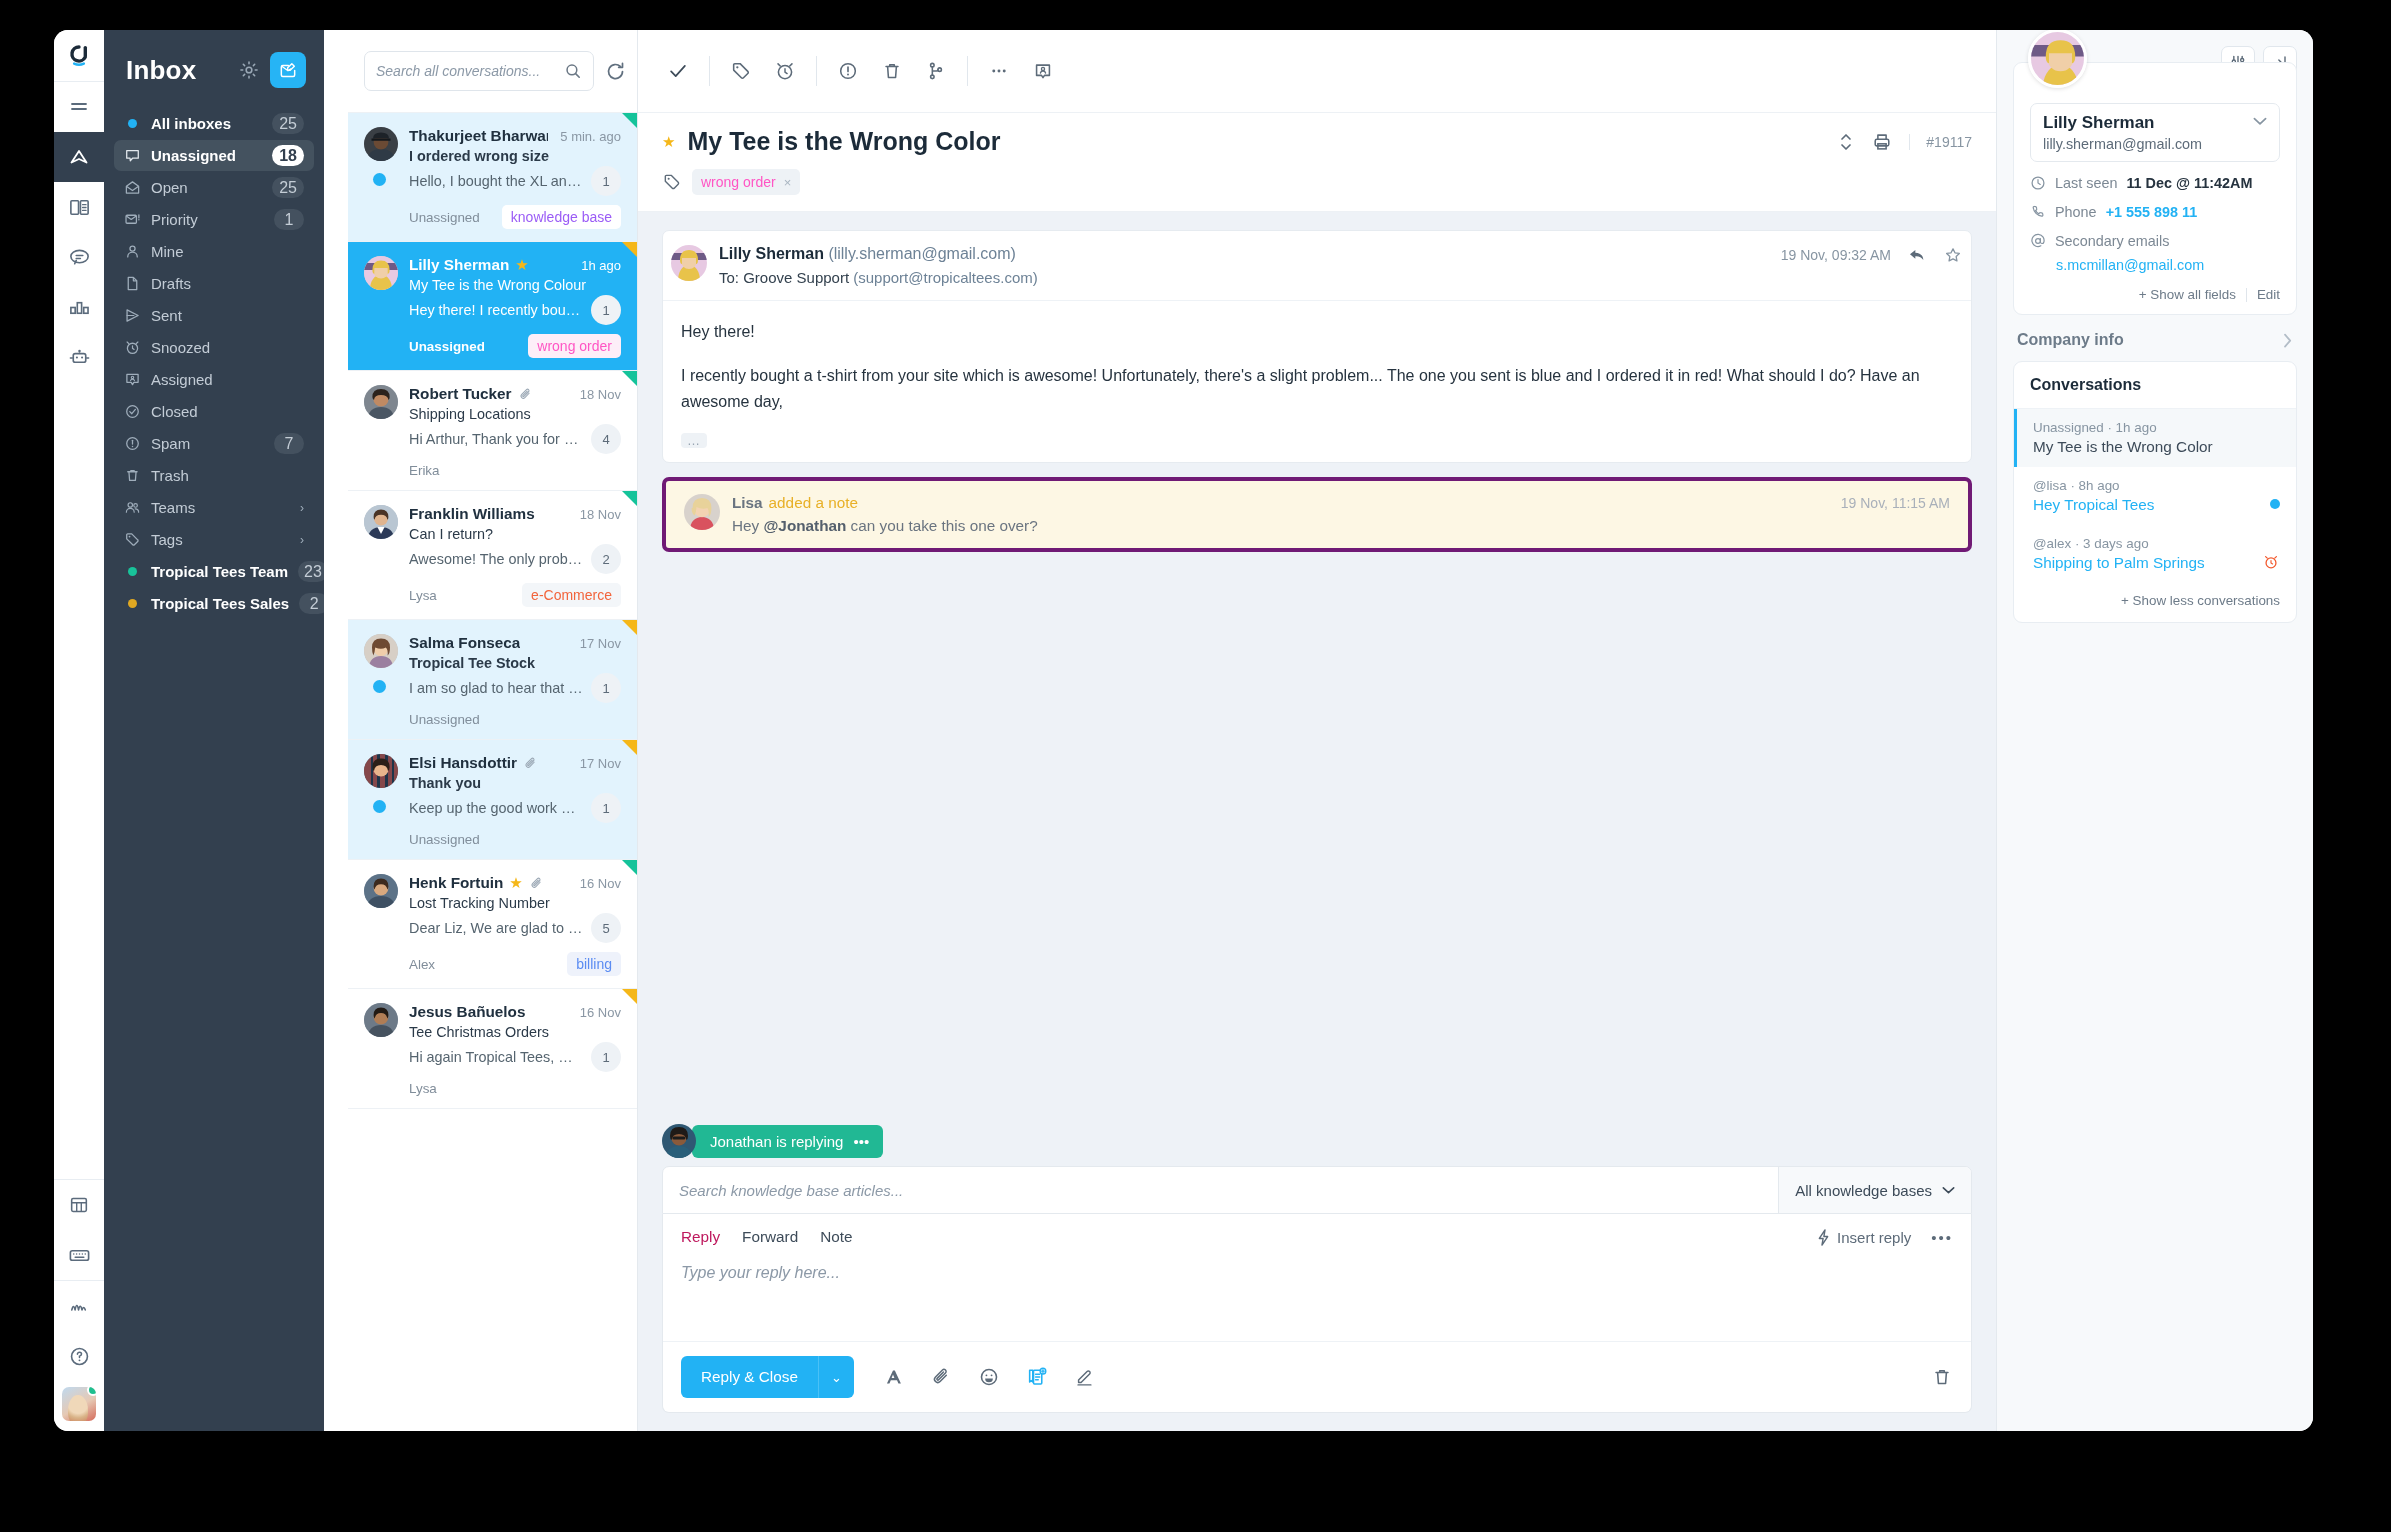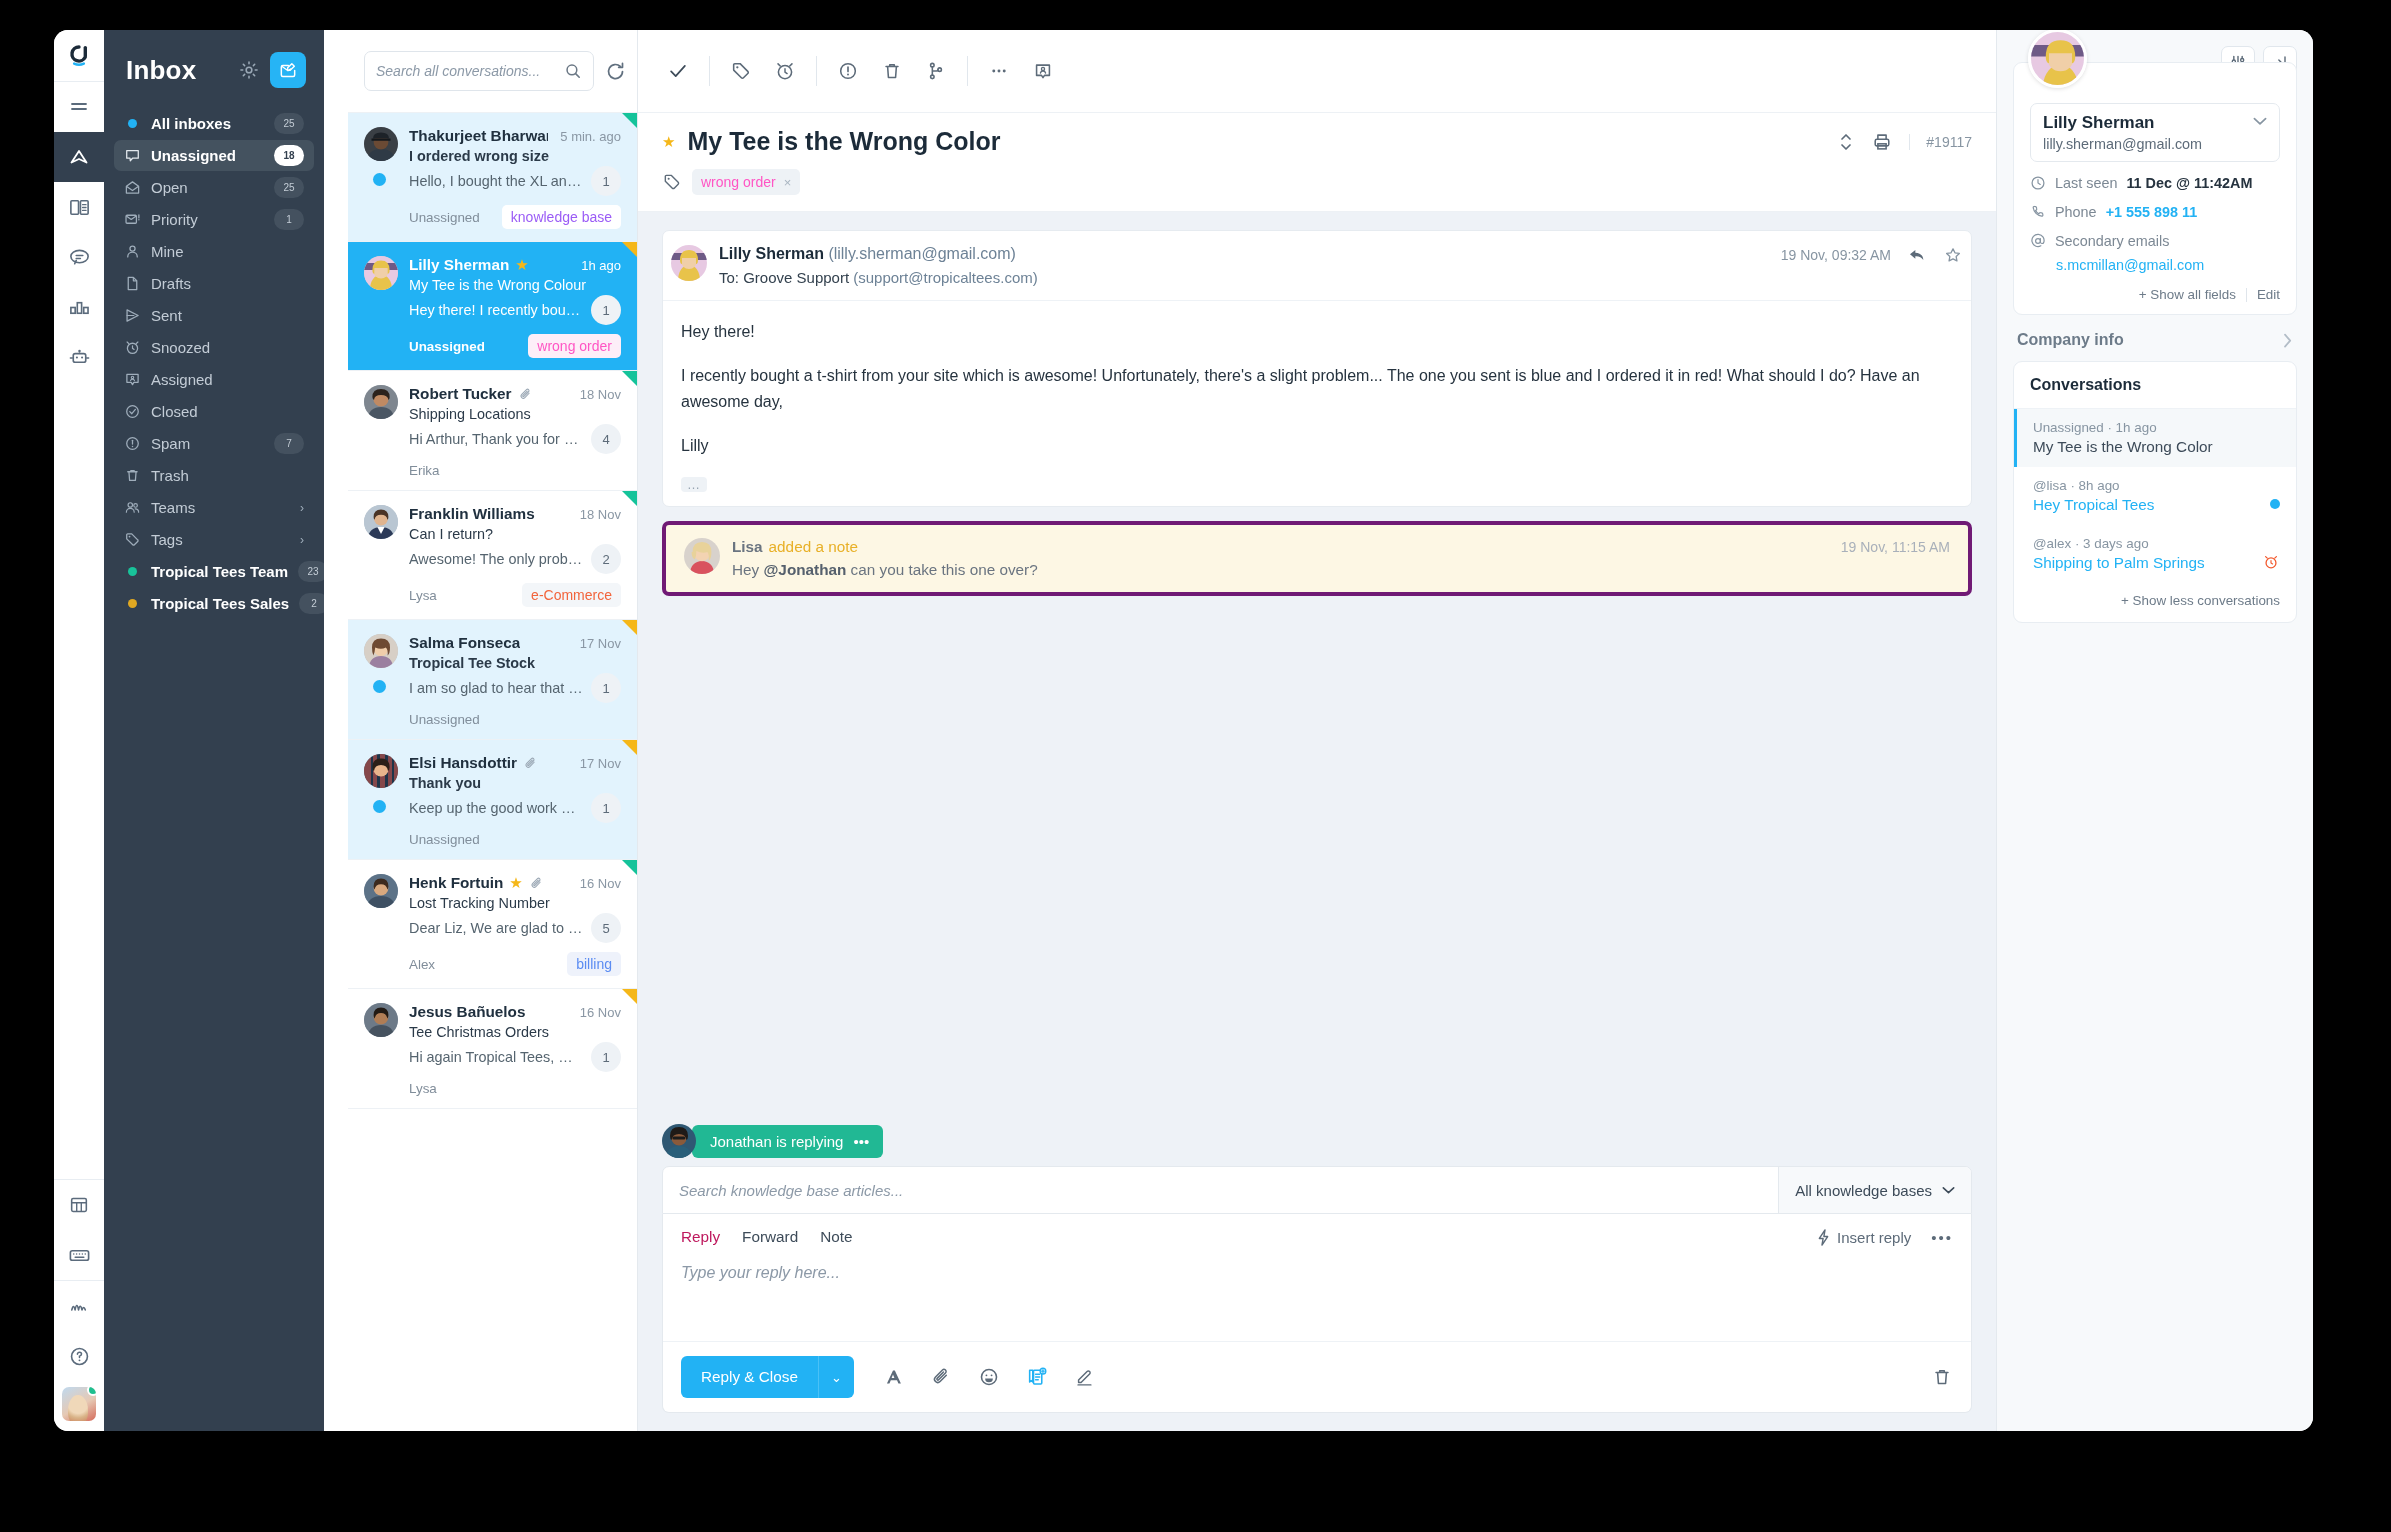--- a/index.html
+++ b/index.html
@@ -83,21 +83,21 @@
   }
   .sb-item .ic { width: 17px; display:flex; align-items:center; justify-content:center; color:#9fadbb; flex:0 0 17px;}
   .sb-item .lbl { flex: 1 1 auto; white-space: nowrap; }
   .sb-item.strong .lbl { font-weight: 700; color: #fff; }
   .sb-item.active { background: #44525f; }
   .sb-item.active .lbl { font-weight: 700; color: #fff; }
   .sb-item.active .ic { color: #e3e9ee; }
   .badge {
     min-width: 30px; height: 21px; border-radius: 11px;
     background: #44515f; color: #c4cdd6;
-    font-size: 10px; display: flex; align-items: center; justify-content: center;
+    font-size: 16px; display: flex; align-items: center; justify-content: center;
     padding: 0 7px;
   }
   .badge.white { background: #fff; color: #33404f; font-weight: 700; }
   .dot { width: 9px; height: 9px; border-radius: 50%; flex: 0 0 9px; }
   .chev { font-size: 12px; margin-left: -2px; color:#9fadbb;}
 
   
   .convlist {
     width: 314px; flex: 0 0 314px;
     background: #fff;
@@ -997,21 +997,20 @@
             <span>
               <svg width="20" height="20" viewBox="0 0 24 24">
                   <path d="m12 4.6 2.35 4.76 5.25.77-3.8 3.7.9 5.23L12 16.6l-4.7 2.46.9-5.23-3.8-3.7 5.25-.77z" fill="none" stroke="#8795a2" stroke-width="1.6" stroke-linejoin="round"></path>
                 </svg>
             </span>
           </div>
         </div>
         <div class="msg-body">
           <p>Hey there!</p>
           <p>I recently bought a t-shirt from your site which is awesome! Unfortunately, there's a slight problem... The one you sent is blue and I ordered it in red! What should I do? Have an awesome day,</p>
-          <p>Lilly</p>
           <span class="msg-dots">…</span>
         </div>
       </div>
 
       <div class="note">
         <span class="note-av">
           <svg width="36" height="36" viewBox="0 0 36 36">
               <rect width="36" height="36" fill="#d8d2cc"></rect>
               <path d="M6 36c0-8 5-13 12-13s12 5 12 13z" fill="#d9525e"></path>
               <circle cx="18" cy="15" r="8.2" fill="#f3d3b2"></circle>

